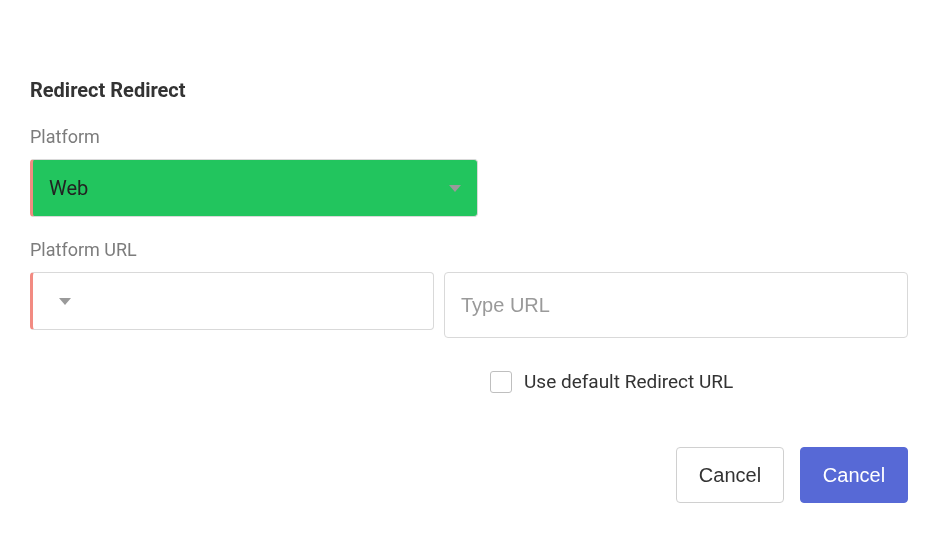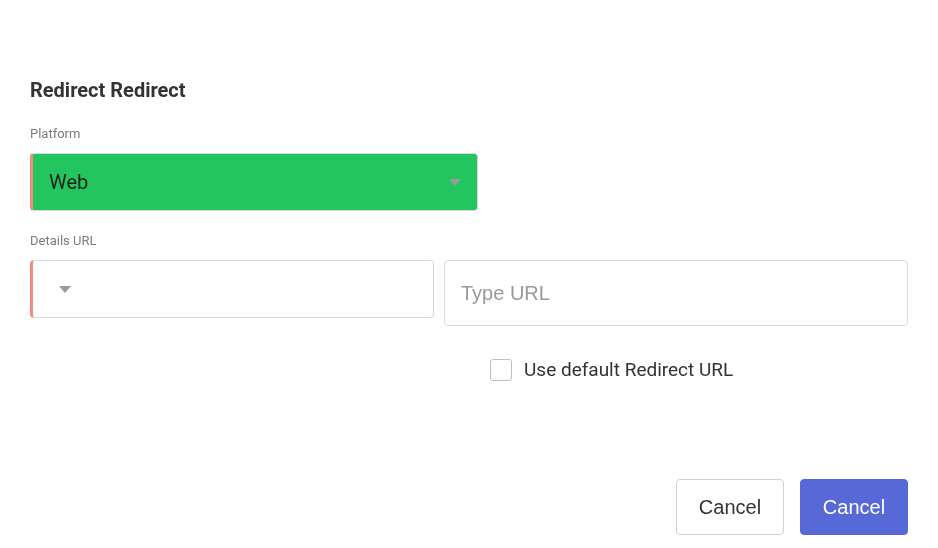--- a/index.html
+++ b/index.html
@@ -11,21 +11,21 @@
     padding: 78px 30px 30px 30px;
     color: #333;
   }
   .section-title {
     font-size: 20px;
     font-weight: 700;
     color: #333;
     margin-bottom: 24px;
   }
   .field-label {
-    font-size: 13px;
+    font-size: 18px;
     color: #7c7c7c;
     margin-bottom: 12px;
   }
   .field-block {
     margin-bottom: 22px;
   }
   .select-wrap {
     position: relative;
     width: 448px;
     height: 58px;
@@ -111,21 +111,20 @@
   .btn {
     min-width: 108px;
     height: 56px;
     border-radius: 4px;
     font-size: 20px;
     padding: 0 15px;
     cursor: pointer;
     display: inline-flex;
     align-items: center;
     justify-content: center;
-    margin-top: 44px;
   }
   .btn-secondary {
     background: #fff;
     border: 1px solid #d0d0d0;
     color: #333;
   }
   .btn-primary {
     background: #5769d6;
     border: 1px solid #5769d6;
     color: #fff;
@@ -139,21 +138,21 @@
 
   <div class="field-block">
     <div class="field-label">Platform</div>
     <div class="select-wrap">
       <span class="select-value">Web</span>
       <span class="caret"></span>
     </div>
   </div>
 
   <div class="field-block">
-    <div class="field-label">Details URL</div>
+    <div class="field-label">Platform URL</div>
     <div class="redirect-row">
       <div class="redirect-select">
         <span class="caret"></span>
       </div>
       <input type="text" class="url-input" placeholder="Type URL" style="">
     </div>
   </div>
 
   <div class="checkbox-row">
     <div class="checkbox"></div>

